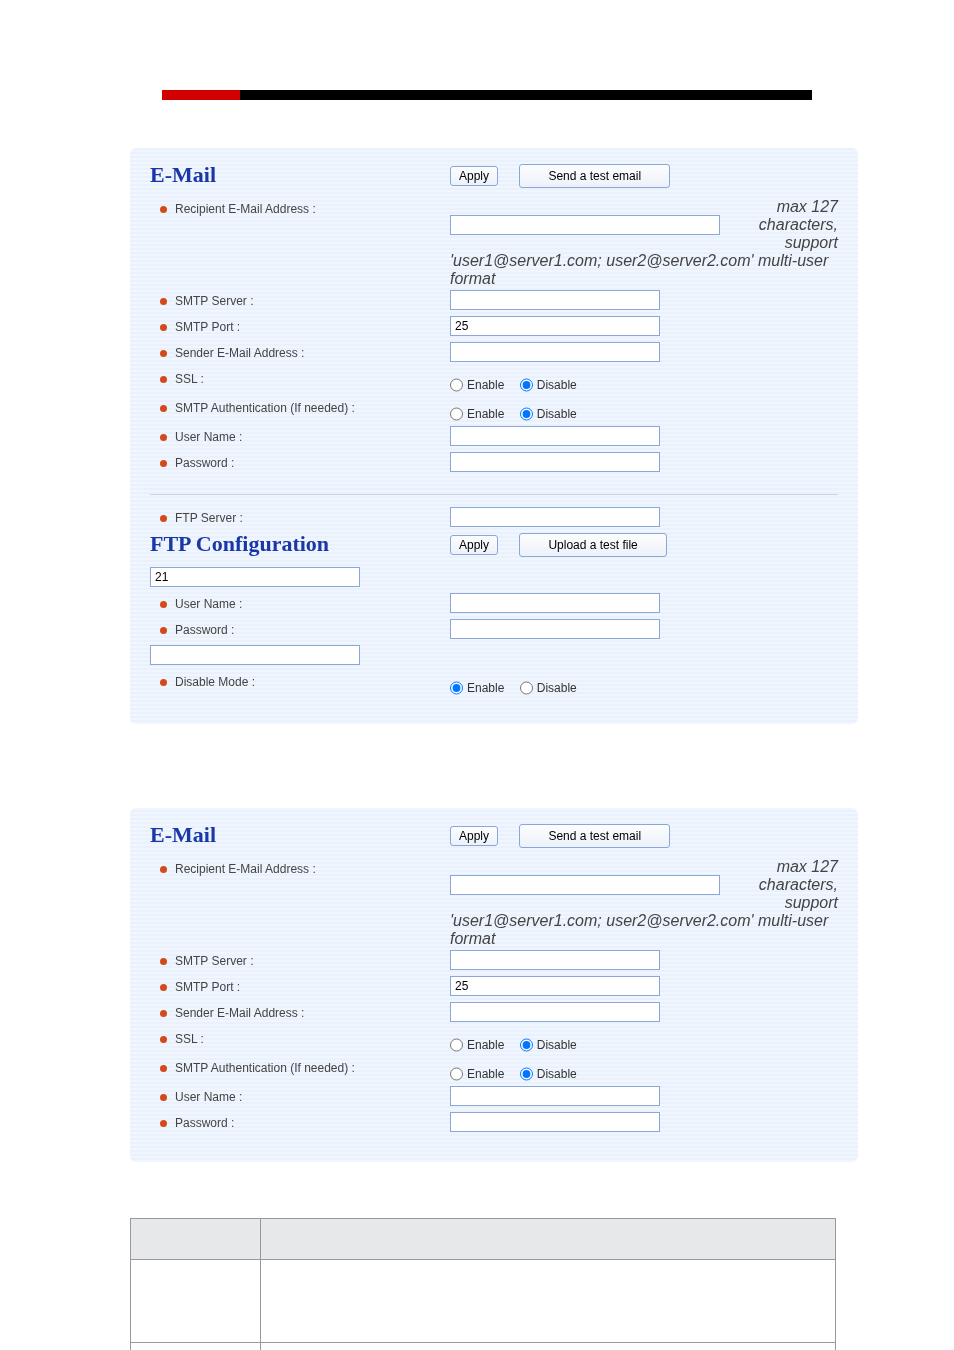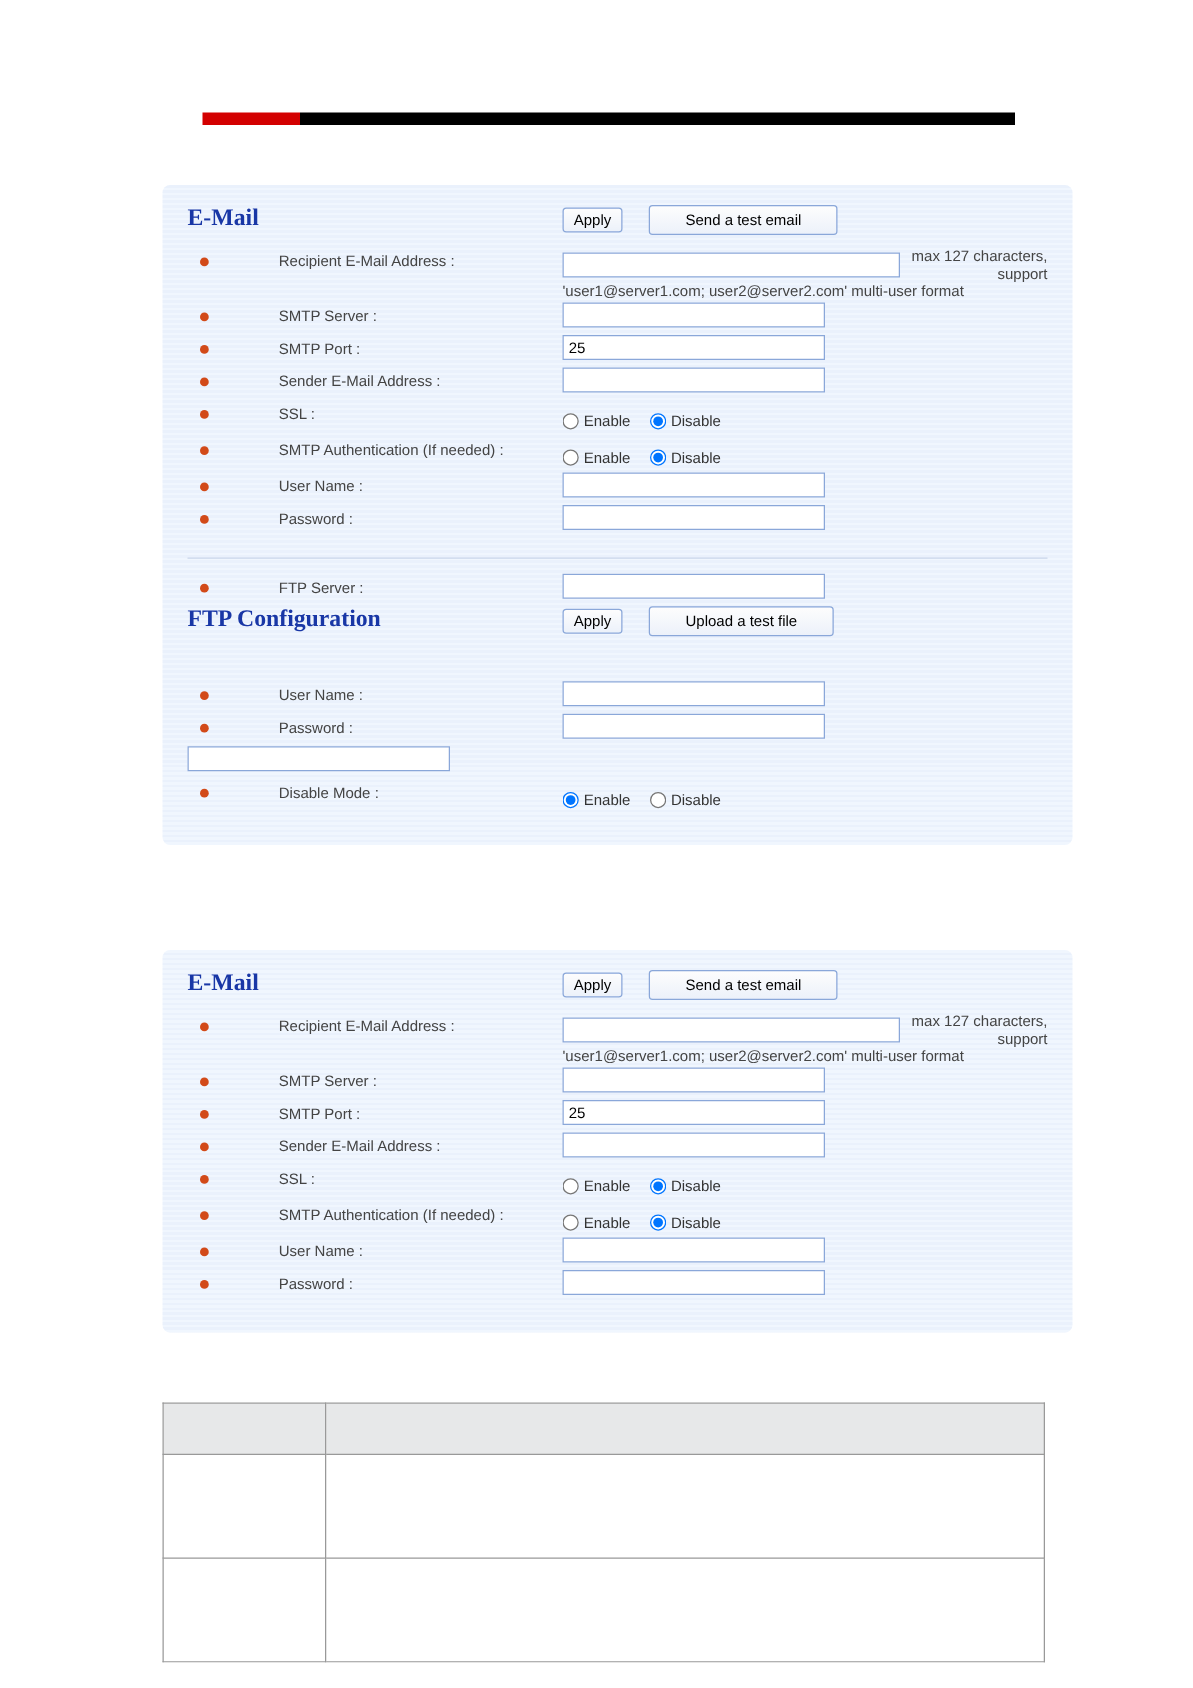--- a/index.html
+++ b/index.html
@@ -31,21 +31,21 @@
   }
   .section + .section {
     border-top: 1px solid #c9d6ea;
     margin-top: 8px;
     padding-top: 10px;
   }
   .section-title {
     color: #1937a6;
     font-family: Georgia, "Times New Roman", serif;
     font-weight: bold;
-    font-size: 19px;
+    font-size: 22px;
     margin-bottom: 10px;
   }
   .row {
     display: flex;
     align-items: flex-start;
     min-height: 24px;
     margin: 2px 0;
   }
   .label-cell {
     width: 300px;
@@ -58,21 +58,20 @@
   }
   .bullet {
     width: 7px; height: 7px;
     background: #d24a19;
     border-radius: 50%;
     margin: 0 8px 0 10px;
     flex: none;
   }
   .label-text {
     color: #444;
-    margin-left: 48px;
   }
   .value-cell {
     flex: 1;
   }
   .tinput {
     border: 1px solid #8aa7d9;
     background: #fff;
     height: 18px;
     padding: 0 4px;
     font: inherit;
@@ -84,21 +83,22 @@
     padding: 2px 8px;
     font: inherit;
     border-radius: 3px;
     cursor: pointer;
   }
   .btn.wide { padding: 4px 28px; }
   .radio-block { display: inline-flex; margin-right: 12px; margin-top: 10px; }
   .radio-block input { margin: 0 4px 0 0; }
   .note {
     color: #444;
-    font-size: 12px;
+    font-size: 16px;
+    font-style: italic;
   }
   .blank-table {
     margin: 56px 96px 0 130px;
     border-collapse: collapse;
     width: 706px;
   }
   .blank-table td, .blank-table th {
     border: 1px solid #999;
     height: 38px;
   }
@@ -237,20 +237,21 @@
     <div class="row">
       <div class="label-cell header">
         <div class="section-title">FTP Configuration</div>
       </div>
       <div class="value-cell">
         <button class="btn">Apply</button>
         <button class="btn wide" style="margin-left:18px">Upload a test file</button>
       </div>
     </div>
     <div class="row">
+      <div class="value-cell"><input class="tinput w-full" value="21" style=""></div>
     </div>
     <div class="row">
       <div class="label-cell">
           <span class="bullet"></span>
         <span class="label-text">User Name :</span>
         </div>
       <div class="value-cell"><input class="tinput w-full" value="" style=""></div>
     </div>
     <div class="row">
       <div class="label-cell">

